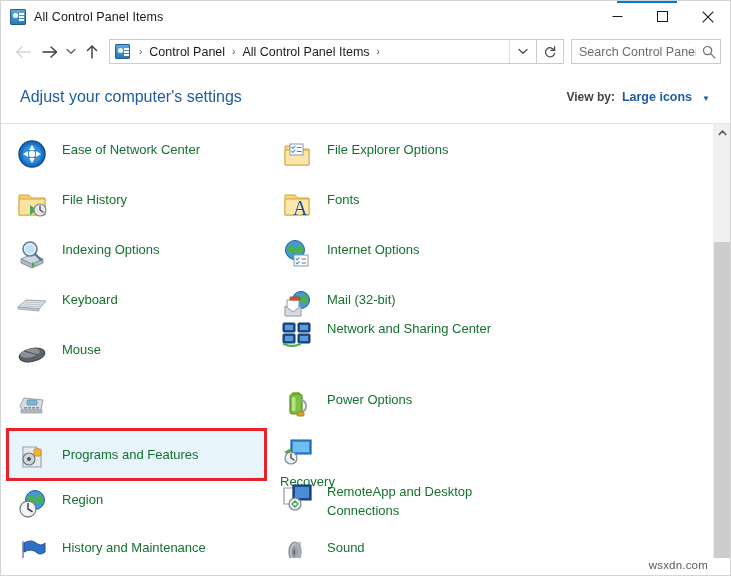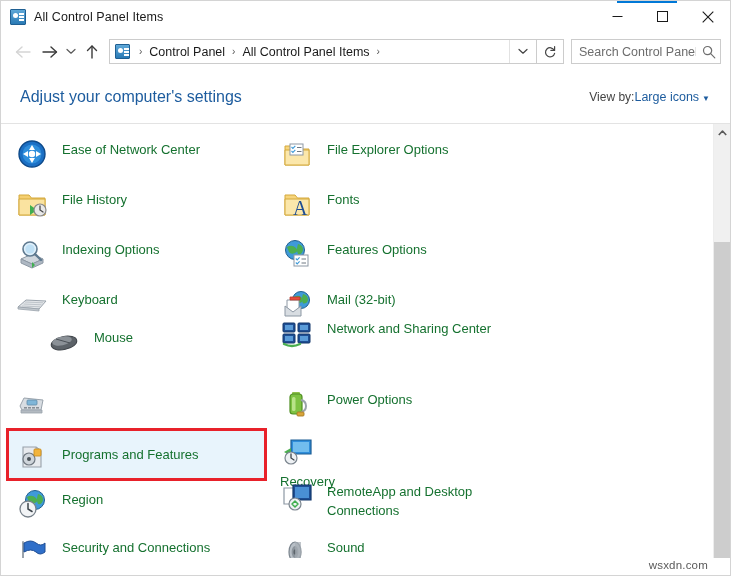--- a/index.html
+++ b/index.html
@@ -219,20 +219,22 @@
   .page-heading {
     font-size: 16px;
     color: #1d5c9e;
     font-weight: normal;
   }
   .viewby {
     position: absolute;
     right: 20px;
     display: flex;
     align-items: baseline;
+    gap: 7px;
+    font-weight: bold;
   }
   .viewby-label {
     font-size: 12px;
     color: #444444;
   }
   .viewby-value {
     font-size: 12.5px;
     color: #1d5c9e;
   }
   .viewby-caret {
@@ -494,21 +496,21 @@
               <g stroke="#aeb5bc" stroke-width="0.7">
                 <line x1="9" y1="14" x2="27" y2="14.8"></line>
                 <line x1="7.5" y1="16" x2="25.5" y2="16.8"></line>
                 <line x1="6" y1="18" x2="24" y2="18.8"></line>
               </g>
             </svg>
           </div>
           <div class="lbl">Keyboard</div>
         </div>
 
-        <div class="cp-item" style="top:198px;padding-left:32px;">
+        <div class="cp-item" style="top:210px;">
           <div class="ico">
             <svg viewBox="0 0 32 32">
               <ellipse cx="16" cy="17" rx="13" ry="6.5" fill="#5c6268" stroke="#3f4449" stroke-width="1" transform="rotate(-12 16 17)"></ellipse>
               <ellipse cx="14" cy="15" rx="10" ry="4.4" fill="#8b9197" transform="rotate(-12 14 15)"></ellipse>
               <line x1="8" y1="13" x2="22" y2="17" stroke="#4a5056" stroke-width="1"></line>
             </svg>
           </div>
           <div class="lbl">Mouse</div>
         </div>
 
@@ -555,21 +557,21 @@
           <div class="lbl">Region</div>
         </div>
 
         <div class="cp-item" style="top:408px;">
           <div class="ico">
             <svg viewBox="0 0 32 32">
               <line x1="7" y1="6" x2="7" y2="29" stroke="#9aa3ac" stroke-width="2" stroke-linecap="round"></line>
               <path d="M8 7 q7 -4 12 0 q5 4 9 0 v9 q-5 4 -9 0 q-5 -4 -12 0 Z" fill="#2f6fc9" stroke="#1f4e94" stroke-width="1"></path>
             </svg>
           </div>
-          <div class="lbl">Security and Connections</div>
+          <div class="lbl">History and Maintenance</div>
         </div>
       </div>
 
       <div class="col col-right">
 
         <div class="cp-item" style="top:10px;">
           <div class="ico">
             <svg viewBox="0 0 32 32">
               <path d="M4 8 h10 l2.5 3 H28 v16 H4 Z" fill="#f7d57c" stroke="#d4a93c" stroke-width="1"></path>
               <path d="M4 12 h24 v15 H4 Z" fill="#fbe7ab" stroke="#d4a93c" stroke-width="1"></path>
@@ -608,21 +610,21 @@
               <g stroke="#3f9ad8" stroke-width="1.1" fill="none">
                 <path d="M14.8 20.5 l1.4 1.4 l2.4 -2.6"></path>
                 <path d="M14.8 24.5 l1.4 1.4 l2.4 -2.6"></path>
               </g>
               <g stroke="#5f6a75" stroke-width="0.9">
                 <line x1="20.5" y1="21" x2="25" y2="21"></line>
                 <line x1="20.5" y1="25" x2="25" y2="25"></line>
               </g>
             </svg>
           </div>
-          <div class="lbl">Features Options</div>
+          <div class="lbl">Internet Options</div>
         </div>
 
         <div class="cp-item" style="top:160px;">
           <div class="ico">
             <svg viewBox="0 0 32 32">
               <circle cx="20" cy="12" r="8.5" fill="#3f9ad8" stroke="#21618f" stroke-width="1"></circle>
               <path d="M13 9 q5 -3 8 1 q2 3 -1 4.5 q-4 2 -6 -1 Z" fill="#4caf50"></path>
               <path d="M22 6 q5 1 5 6 q-1 4 -5 3.5 q-2 -4 0 -9.5 Z" fill="#4caf50"></path>
               <path d="M6 12 h12 v14 H6 Z" fill="#ffffff" stroke="#8d98a4" stroke-width="1"></path>
               <path d="M9 9 h10 v3 H9 Z" fill="#e84c3d" stroke="#b53a2e" stroke-width="0.8"></path>

